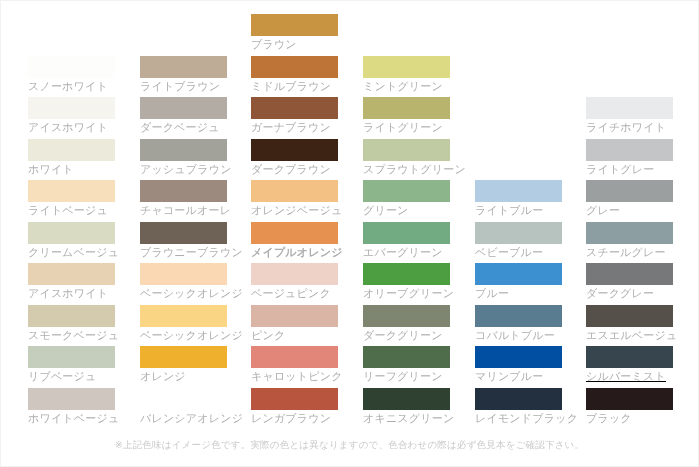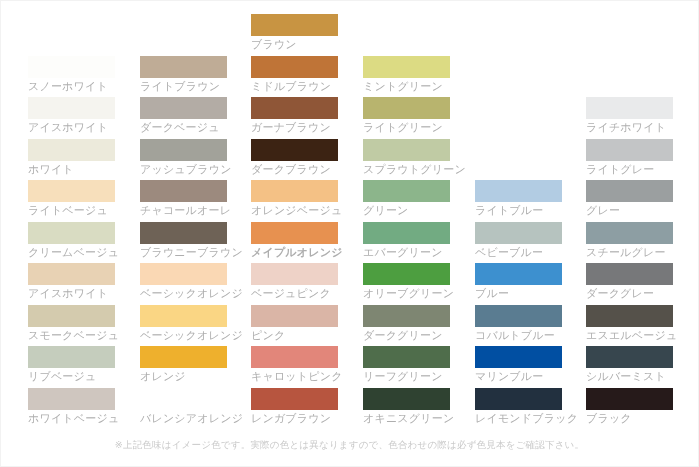--- a/index.html
+++ b/index.html
@@ -280,21 +280,21 @@
           <span class="swatch-label">スチールグレー</span>
         </div>
         <div class="swatch-cell" style="top: 263px;">
           <div class="swatch-chip" style="background: rgb(119, 120, 122);"></div>
           <span class="swatch-label">ダークグレー</span>
         </div>
         <div class="swatch-cell" style="top: 304.5px;">
           <div class="swatch-chip" style="background: rgb(85, 81, 74);"></div>
           <span class="swatch-label">エスエルベージュ</span>
         </div>
-        <div class="swatch-cell" style="top: 346px;">
+        <div class="swatch-cell" style="top: 346px; text-decoration: underline;">
           <div class="swatch-chip" style="background: rgb(55, 70, 78);"></div>
           <span class="swatch-label">シルバーミスト</span>
         </div>
         <div class="swatch-cell" style="top: 387.5px;">
           <div class="swatch-chip" style="background: rgb(38, 26, 26);"></div>
           <span class="swatch-label">ブラック</span>
         </div>
       </div>
     </div>
 

